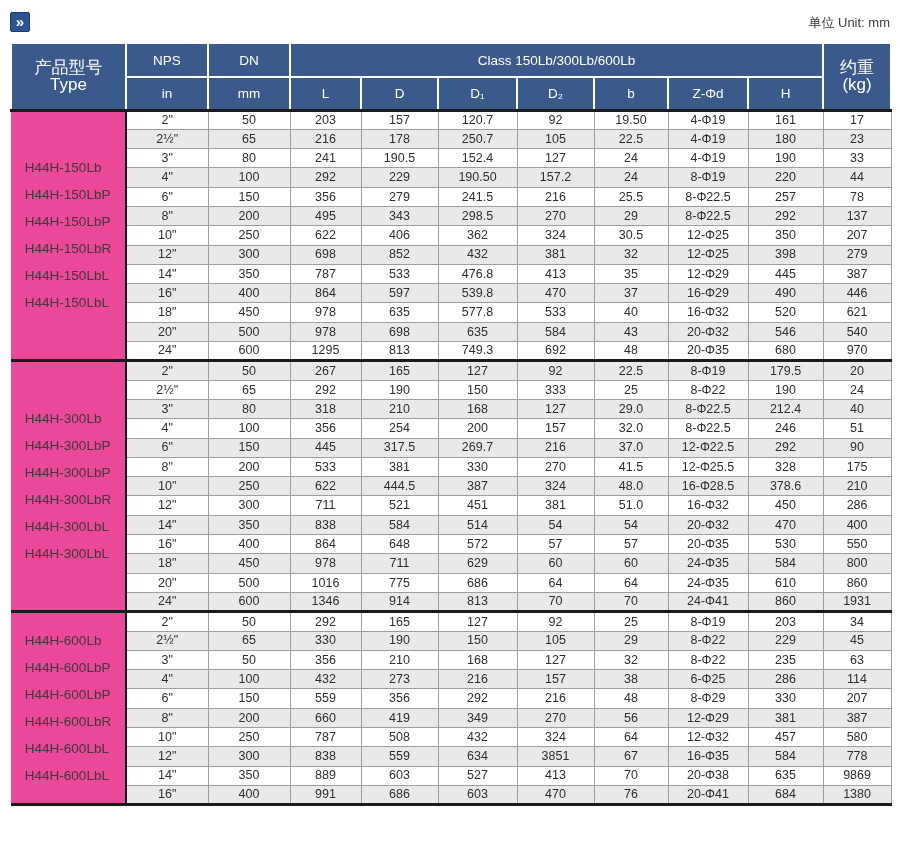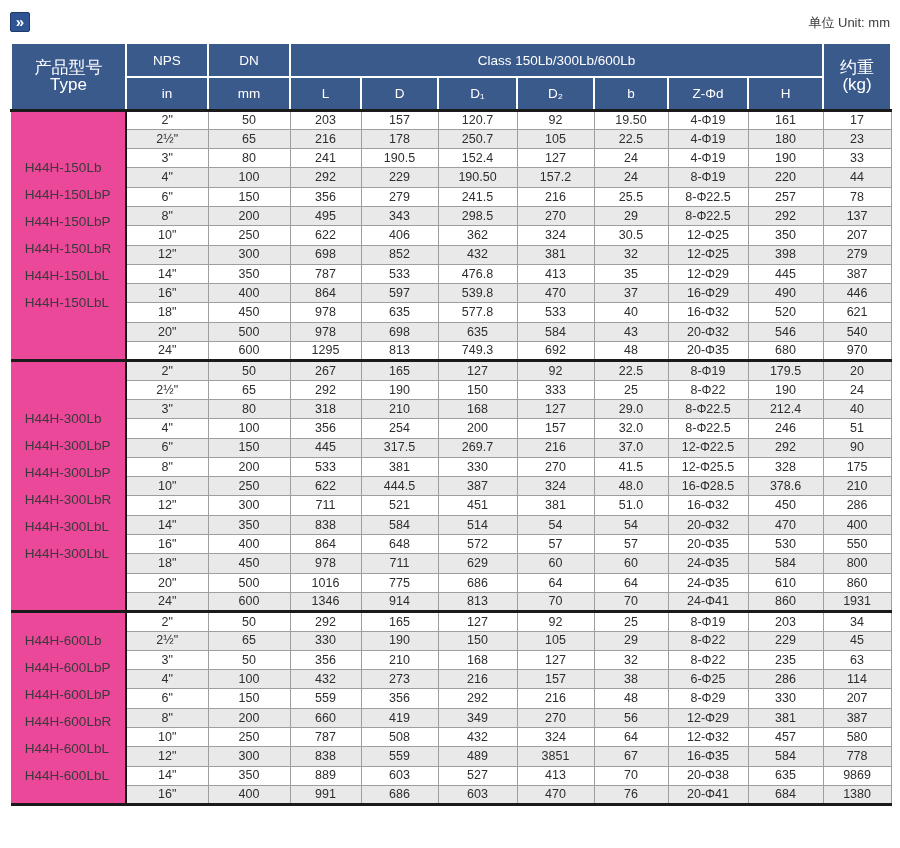--- a/index.html
+++ b/index.html
@@ -500,21 +500,21 @@
           <td class="data-cell">64</td>
           <td class="data-cell">12-Φ32</td>
           <td class="data-cell">457</td>
           <td class="data-cell">580</td>
         </tr>
         <tr class="alt">
           <td class="data-cell">12"</td>
           <td class="data-cell">300</td>
           <td class="data-cell">838</td>
           <td class="data-cell">559</td>
-          <td class="data-cell">489</td>
+          <td class="data-cell">634</td>
           <td class="data-cell">3851</td>
           <td class="data-cell">67</td>
           <td class="data-cell">16-Φ35</td>
           <td class="data-cell">584</td>
           <td class="data-cell">778</td>
         </tr>
         <tr>
           <td class="data-cell">14"</td>
           <td class="data-cell">350</td>
           <td class="data-cell">889</td>

